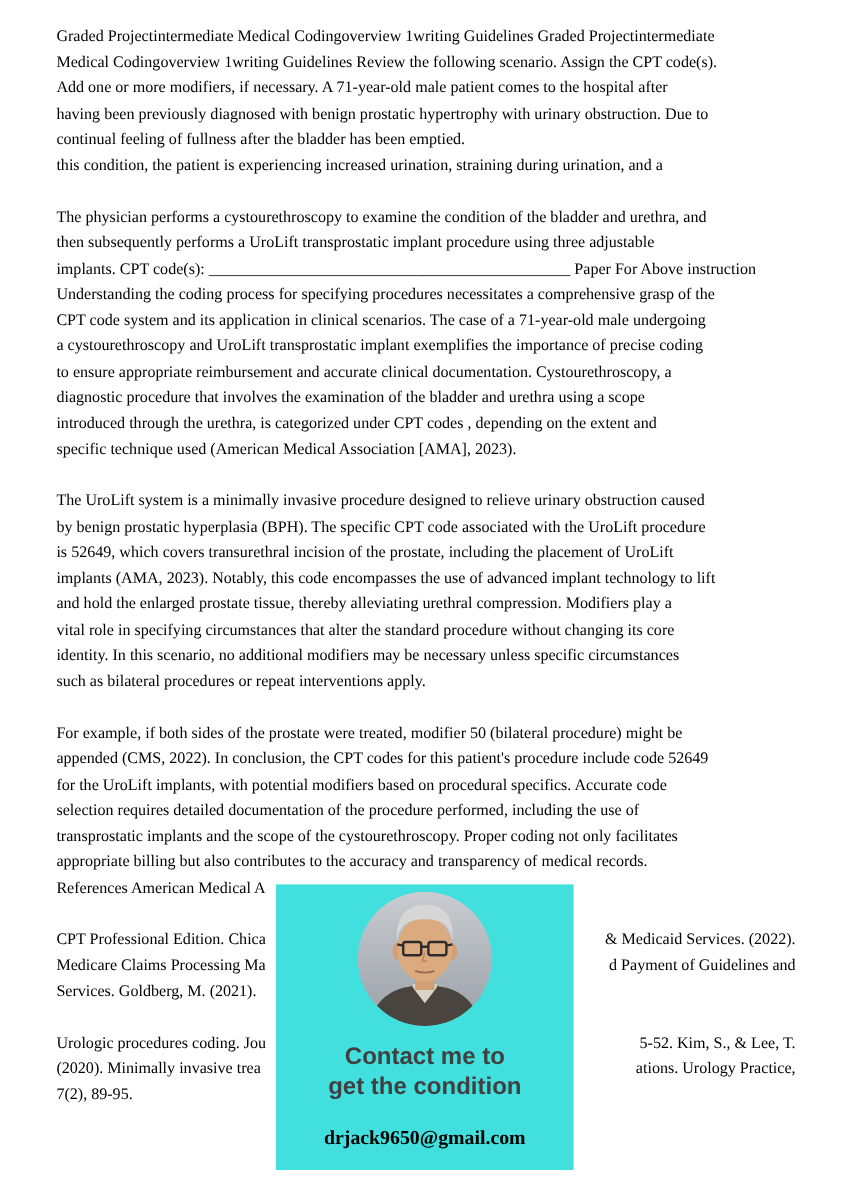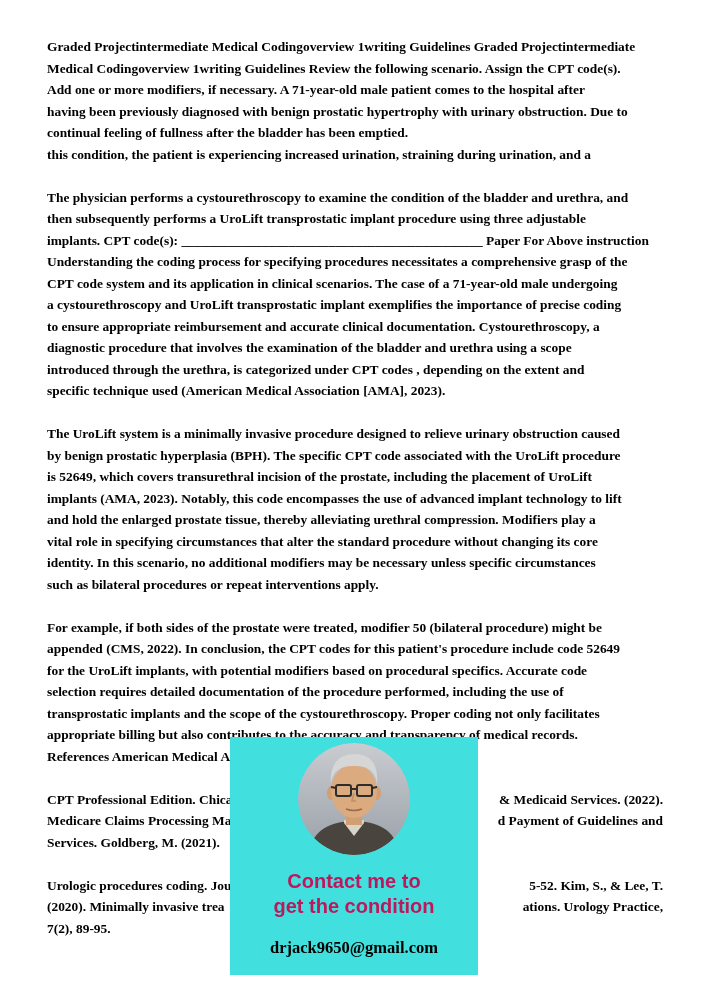--- a/index.html
+++ b/index.html
@@ -11,25 +11,24 @@
     position: relative;
     width: 708px;
     height: 1000px;
     overflow: hidden;
     font-family: "Liberation Serif", serif;
     color: #000000;
   }
   .doc {
     position: absolute;
     left: 47px;
-    top: 36px;
+    top: 19px;
     width: 616px;
     font-size: 13.4px;
     line-height: 21.5px;
-    font-weight: bold;
   }
   .para {
     margin: 0 0 21.5px 0;
   }
   .line {
     height: 21.5px;
     white-space: pre;
     overflow: visible;
   }
   .line.split {
@@ -53,21 +52,21 @@
     margin: 6px auto 0 auto;
     border-radius: 50%;
     overflow: hidden;
   }
   .contact-heading {
     margin-top: 14px;
     font-family: "Liberation Sans", sans-serif;
     font-weight: bold;
     font-size: 20px;
     line-height: 25px;
-    color: #be185d;
+    color: #404040;
   }
   .contact-email {
     margin-top: 19px;
     font-family: "Liberation Serif", serif;
     font-weight: bold;
     font-size: 16.5px;
     color: #000000;
   }
 </style>
 </head>

